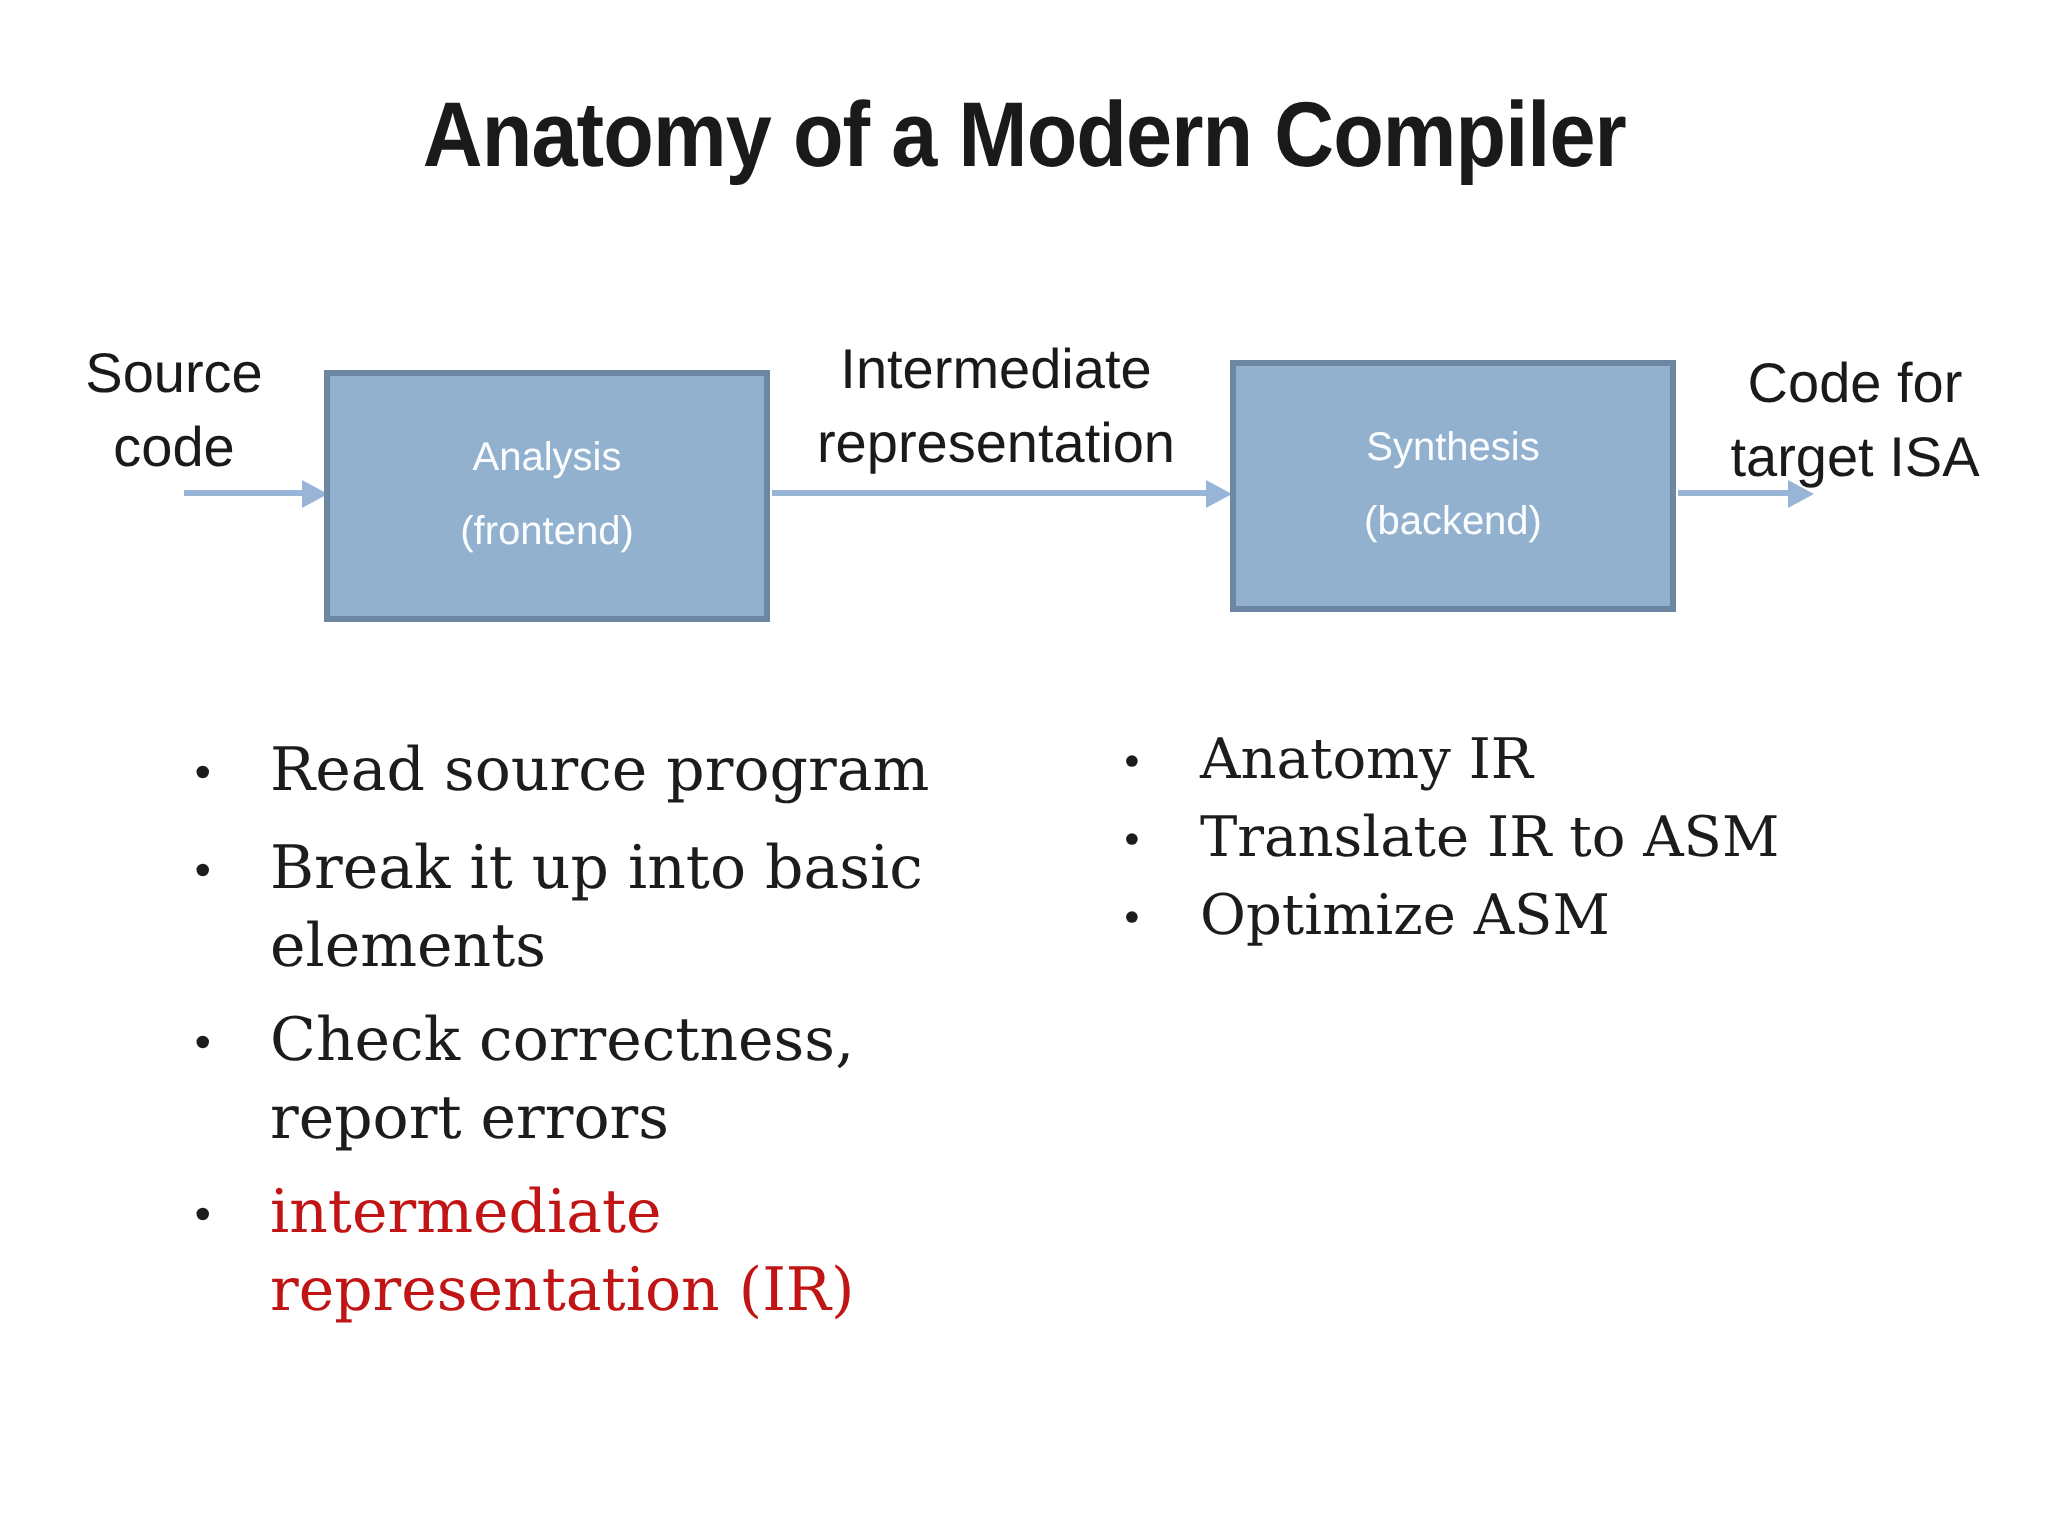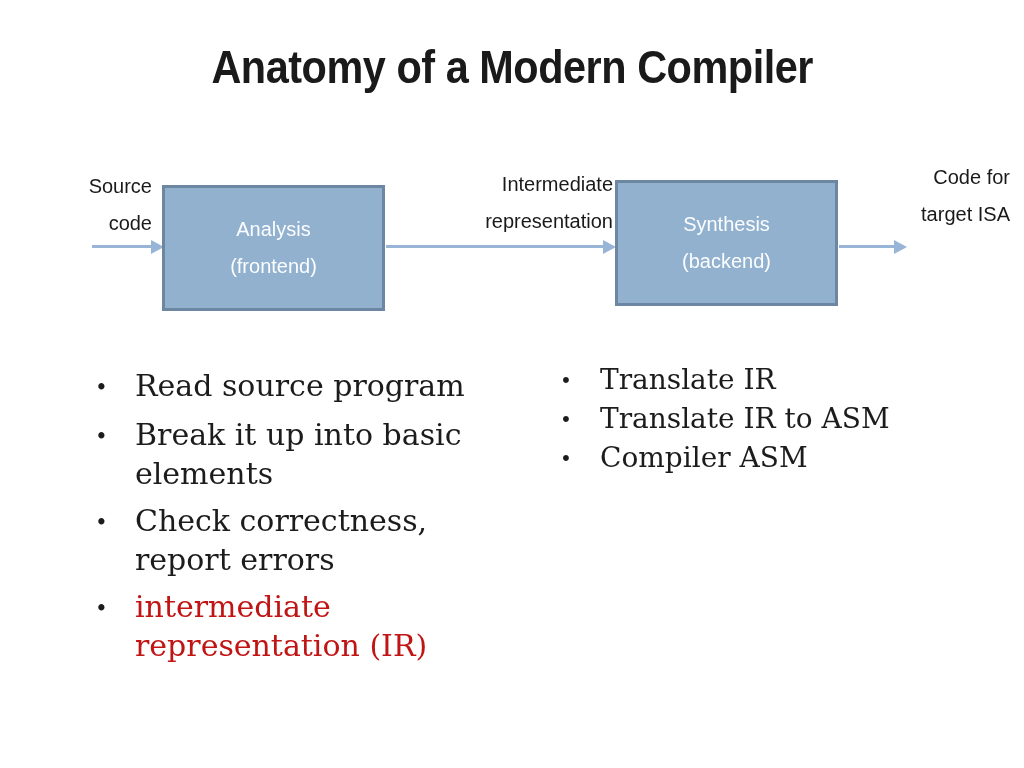--- a/index.html
+++ b/index.html
@@ -16,27 +16,27 @@
   .title {
     position: absolute; top: 40px; left: 0; width: 1024px;
     margin: 0; text-align: center;
     font-size: 46px; font-weight: 700; letter-spacing: -0.5px;
     color: var(--text, #1a1a1a);
   }
   .title-inner { display: inline-block; transform: scaleX(0.9); transform-origin: 50% 50%; white-space: nowrap; }
 
   
   .dlabel {
-    position: absolute; text-align: right;
-    font-size: 20px; line-height: 37px; white-space: pre-line;
+    position: absolute; text-align: center;
+    font-size: 28px; line-height: 37px; white-space: pre-line;
     color: var(--text, #1a1a1a);
   }
   .src { left: 22px;  top: 168px; width: 130px; }
   .ir  { left: 383px; top: 166px; width: 230px; }
-  .out { left: 845px; top: 159px; width: 165px; }
+  .out { left: 845px; top: 173px; width: 165px; }
 
   
   .box {
     position: absolute; box-sizing: border-box;
     width: 223px; height: 126px;
     background: var(--box_fill, #92B1CE);
     border: 3px solid var(--box_border, #6D87A2);
     display: flex; align-items: center; justify-content: center;
     text-align: center;
   }
@@ -135,25 +135,25 @@
     <div class="li">
       <span class="bullet">•</span>
       <span class="txt"><span class="red">intermediate
 representation (IR)</span></span>
     </div>
   </div>
 
   <div class="list right-list">
     <div class="li">
       <span class="bullet">•</span>
-      <span class="txt">Translate IR</span>
+      <span class="txt">Anatomy IR</span>
     </div>
     <div class="li">
       <span class="bullet">•</span>
       <span class="txt">Translate IR to ASM</span>
     </div>
     <div class="li">
       <span class="bullet">•</span>
-      <span class="txt">Compiler ASM</span>
+      <span class="txt">Optimize ASM</span>
     </div>
   </div>
 
 </div>
 
 </body></html>

